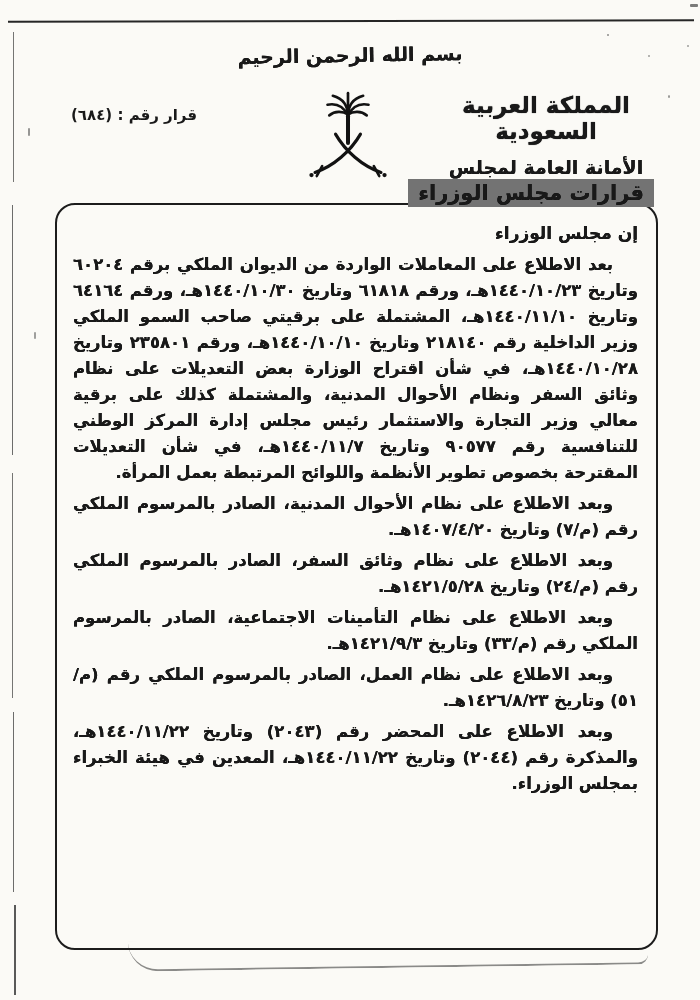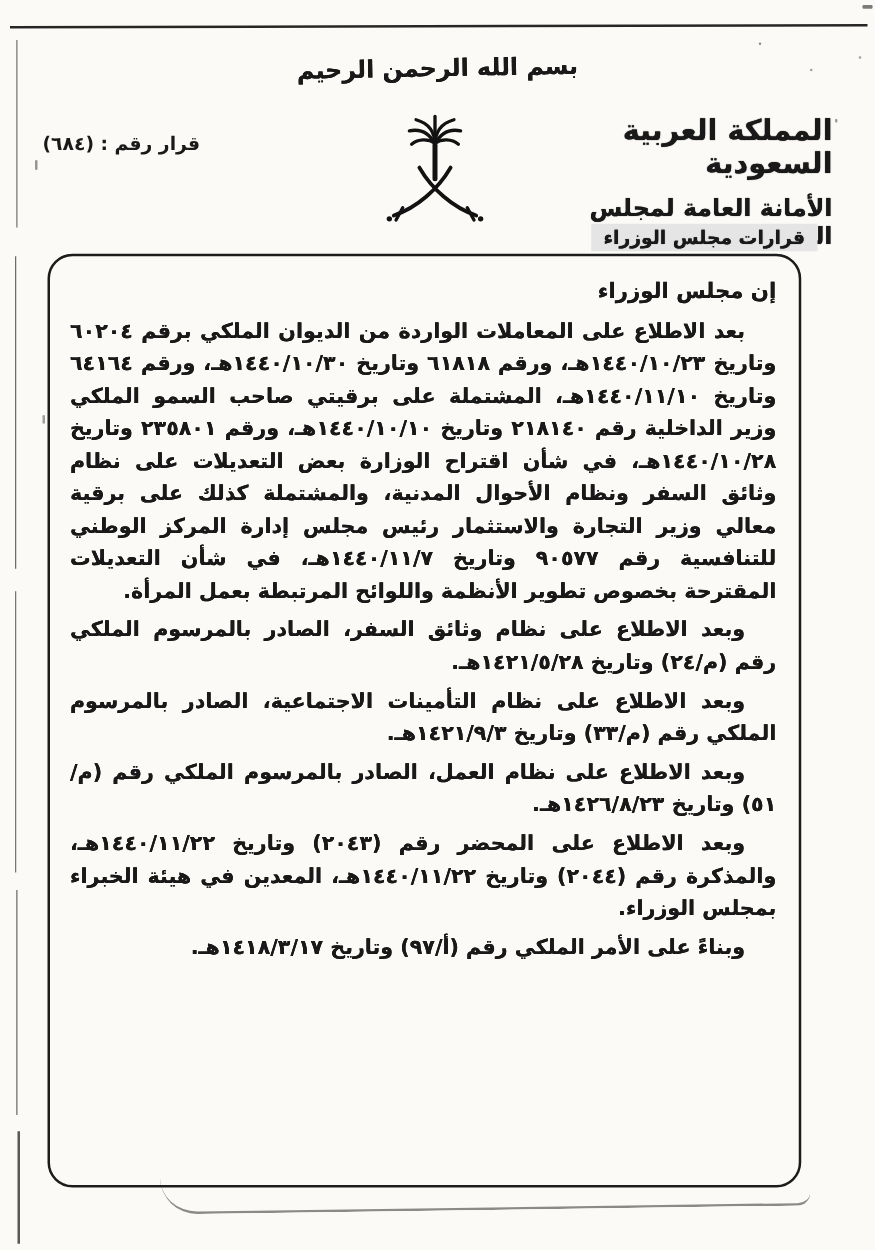--- a/index.html
+++ b/index.html
@@ -11,38 +11,38 @@
   .top-rule{
     position:absolute;left:8px;top:20px;width:686px;height:2px;
     background:#262626;transform:rotate(-0.12deg);
   }
   .bismillah{
     position:absolute;top:44px;left:0;width:700px;text-align:center;
     font-size:19px;font-weight:bold;transform:rotate(-1deg);
     text-shadow:0 0 .5px #000;
   }
   .header-right{
-    position:absolute;top:92px;right:34px;width:240px;text-align:right;
+    position:absolute;top:92px;right:34px;width:240px;text-align:center;
     direction:rtl;
   }
   .kingdom{font-size:23px;font-weight:bold;text-shadow:0 0 .8px #000;letter-spacing:0;}
   .secretariat{font-size:19px;font-weight:bold;margin-top:12px;text-shadow:0 0 .6px #000;}
   .header-left{
-    position:absolute;top:106px;left:34px;width:200px;direction:rtl;text-align:left;
+    position:absolute;top:106px;left:34px;width:200px;direction:rtl;text-align:center;
     font-size:15px;font-weight:bold;
   }
   .header-left .row{margin-bottom:13px;white-space:nowrap;}
   .emblem{position:absolute;left:303px;top:86px;width:90px;height:98px;}
   .section-caption{
     position:absolute;top:179px;right:46px;z-index:3;
-    background:#e5e5e5;padding:2px 10px;
-    font-size:15px;font-weight:bold;text-shadow:0 0 .6px #000;direction:rtl;
+    background:#737373;padding:2px 10px;
+    font-size:21px;font-weight:bold;text-shadow:0 0 .6px #000;direction:rtl;
   }
   .decree-box{
-    position:absolute;left:38px;top:203px;width:603px;height:747px;
+    position:absolute;left:55px;top:203px;width:603px;height:747px;
     border:2px solid #1c1c1c;border-radius:20px;box-sizing:border-box;
     padding:16px 18px 8px 16px;direction:rtl;overflow:hidden;
   }
   .intro{
     font-size:17px;font-weight:bold;margin:2px 0 9px;text-shadow:0 0 .4px #000;
   }
   .par{
     font-size:16.5px;font-weight:bold;line-height:26px;
     text-align:justify;text-indent:25px;margin:0 0 5px;
     text-shadow:0 0 .3px #000;
@@ -106,25 +106,25 @@
       <circle cx="91" cy="100" r="2.4" fill="#121212" stroke="none"></circle>
     </g>
   </svg>
 </div>
 
 <div class="section-caption">قرارات مجلس الوزراء</div>
 
 <div class="decree-box">
   <div class="intro">إن مجلس الوزراء</div>
   <p class="par">بعد الاطلاع على المعاملات الواردة من الديوان الملكي برقم ٦٠٢٠٤ وتاريخ ١٤٤٠/١٠/٢٣هـ، ورقم ٦١٨١٨ وتاريخ ١٤٤٠/١٠/٣٠هـ، ورقم ٦٤١٦٤ وتاريخ ١٤٤٠/١١/١٠هـ، المشتملة على برقيتي صاحب السمو الملكي وزير الداخلية رقم ٢١٨١٤٠ وتاريخ ١٤٤٠/١٠/١٠هـ، ورقم ٢٣٥٨٠١ وتاريخ ١٤٤٠/١٠/٢٨هـ، في شأن اقتراح الوزارة بعض التعديلات على نظام وثائق السفر ونظام الأحوال المدنية، والمشتملة كذلك على برقية معالي وزير التجارة والاستثمار رئيس مجلس إدارة المركز الوطني للتنافسية رقم ٩٠٥٧٧ وتاريخ ١٤٤٠/١١/٧هـ، في شأن التعديلات المقترحة بخصوص تطوير الأنظمة واللوائح المرتبطة بعمل المرأة.</p>
+  <p class="par">وبعد الاطلاع على نظام الأحوال المدنية، الصادر بالمرسوم الملكي رقم (م/٧) وتاريخ ١٤٠٧/٤/٢٠هـ.</p>
   <p class="par">وبعد الاطلاع على نظام وثائق السفر، الصادر بالمرسوم الملكي رقم (م/٢٤) وتاريخ ١٤٢١/٥/٢٨هـ.</p>
   <p class="par">وبعد الاطلاع على نظام التأمينات الاجتماعية، الصادر بالمرسوم الملكي رقم (م/٣٣) وتاريخ ١٤٢١/٩/٣هـ.</p>
   <p class="par">وبعد الاطلاع على نظام العمل، الصادر بالمرسوم الملكي رقم (م/٥١) وتاريخ ١٤٢٦/٨/٢٣هـ.</p>
   <p class="par">وبعد الاطلاع على المحضر رقم (٢٠٤٣) وتاريخ ١٤٤٠/١١/٢٢هـ، والمذكرة رقم (٢٠٤٤) وتاريخ ١٤٤٠/١١/٢٢هـ، المعدين في هيئة الخبراء بمجلس الوزراء.</p>
-  <p class="par">وبناءً على الأمر الملكي رقم (أ/٩٧) وتاريخ ١٤١٨/٣/١٧هـ.</p>
 </div>
 
 <div class="edge-seg edge-a"></div>
 <div class="edge-seg edge-b"></div>
 <div class="edge-seg edge-c"></div>
 <div class="edge-seg edge-d"></div>
 <div class="edge-seg edge-e"></div>
 <div class="shadow-arc"></div>
 <div class="speck s1"></div>
 <div class="speck s2"></div>

